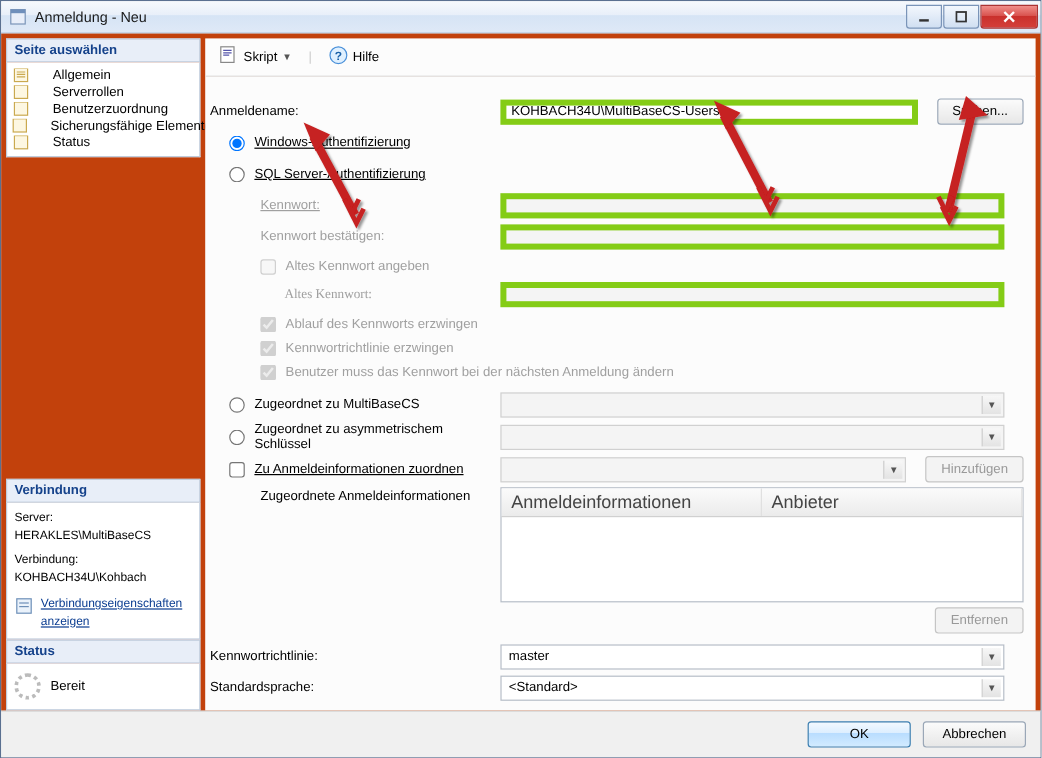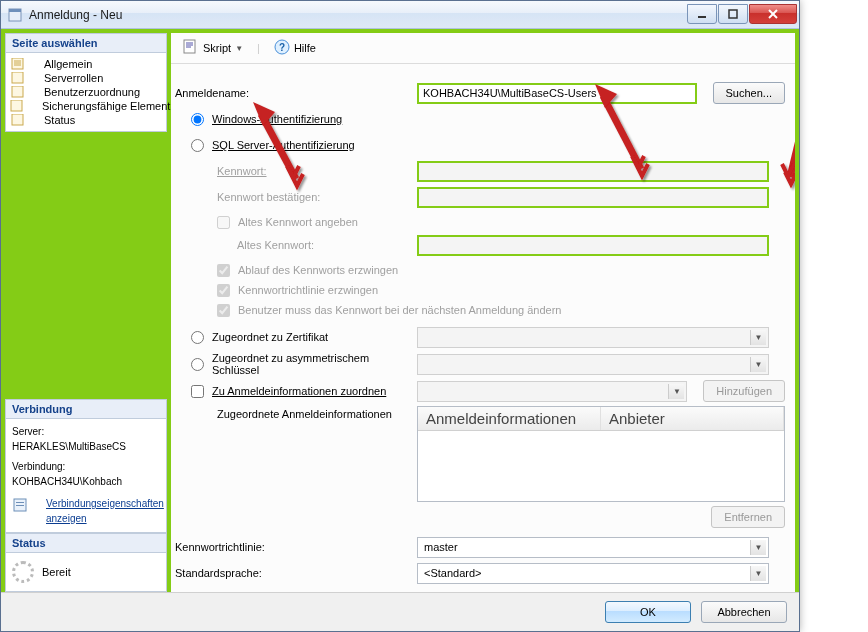--- a/index.html
+++ b/index.html
@@ -4,21 +4,21 @@
 <style>
   * { box-sizing: border-box; }
   body {
     margin: 0;
     font-family: "Segoe UI", Tahoma, sans-serif;
     font-size: 11px;
     background: #fff;
     overflow: hidden;
   }
   .window {
-    width: 800px;
+    width: 868px;
     height: 632px;
     border: 1px solid #5a7090;
     background: #f0f0f0;
     display: flex;
     flex-direction: column;
     box-shadow: 0 0 8px rgba(0,0,0,0.3);
   }
   .titlebar {
     height: 30px;
     background: linear-gradient(to bottom, #f6f9fd 0%, #e8eff9 45%, #d6e4f5 46%, #dfe9f7 100%);
@@ -60,21 +60,21 @@
   .win-btn.close {
     width: 48px;
     background: linear-gradient(to bottom, #f08e8a 0%, #d9534f 45%, #c9302c 46%, #d43f3a 100%);
     border-color: #a33;
     color: #fff;
   }
   .body {
     flex: 1;
     display: flex;
     padding: 4px 4px 0 4px;
-    background: #84cc16;
+    background: #c2410c;
     gap: 4px;
   }
   .left {
     width: 162px;
     display: flex;
     flex-direction: column;
     gap: 0;
   }
   .panel-header {
     background: #e8eef8;
@@ -95,21 +95,21 @@
     align-items: center;
     gap: 18px;
     padding: 1px 2px;
     color: #000;
     cursor: default;
     white-space: nowrap;
   }
   .tree-icon { width:16px; height:12px; display:inline-flex; align-items:center; justify-content:center;}
   .left .spacer { flex: 1; }
   .conn-body { font-size: 10px; padding: 6px; line-height: 1.45; }
-  .conn-body a { color: #0b3d91; text-decoration: underline; margin-left: 12px; }
+  .conn-body a { color: #0b3d91; text-decoration: underline; }
   .status-body { display:flex; align-items:center; gap:8px; padding:8px 6px;}
   .status-spinner {
     width: 22px; height:22px;
     border: 3px dotted #bbb;
     border-radius: 50%;
   }
   .right {
     flex: 1;
     display: flex;
     flex-direction: column;
@@ -137,28 +137,28 @@
   .row {
     display: grid;
     grid-template-columns: 226px 1fr auto;
     align-items: center;
     column-gap: 16px;
     margin-bottom: 4px;
     min-height: 22px;
   }
   .row.indent1 .lbl { padding-left: 16px; }
   .row.indent2 .lbl { padding-left: 42px; text-align: right; }
-  .row.indent3 .lbl { padding-left: 42px; }
+  .row.indent3 .lbl { padding-left: 42px; font-family: Liberation Serif, serif; }
   .lbl { color: #000; display:flex; align-items:center; gap:6px;}
   .lbl.disabled { color: #a0a0a0; }
   .lbl u { text-decoration: underline; }
   input[type=text].field {
     width: 100%;
     height: 21px;
-    border: 2px solid #84cc16;
+    border: 5px solid #84cc16;
     padding: 2px 4px;
     font: inherit;
     background: #fff;
   }
   input[type=text].field.dis {
     background: #f4f4f4;
     color: #888;
   }
   .btn {
     height: 22px;
@@ -407,21 +407,21 @@
         <div class="chk-row">
           <input type="checkbox" disabled="" checked="" style="">
           <span>Benutzer muss das Kennwort bei der nächsten Anmeldung ändern</span>
         </div>
 
         <div style="height:6px"></div>
 
         <div class="row indent1">
           <span class="lbl">
             <input type="radio" name="map" style="">
-            <span>Zugeordnet zu Zertifikat</span>
+            <span>Zugeordnet zu MultiBaseCS</span>
           </span>
           <div class="combo dis">
               <span></span>
               <span class="arrow">▼</span>
             </div>
         </div>
         <div class="row indent1">
           <span class="lbl">
             <input type="radio" name="map" style="">
             <span>Zugeordnet zu asymmetrischem Schlüssel</span>

